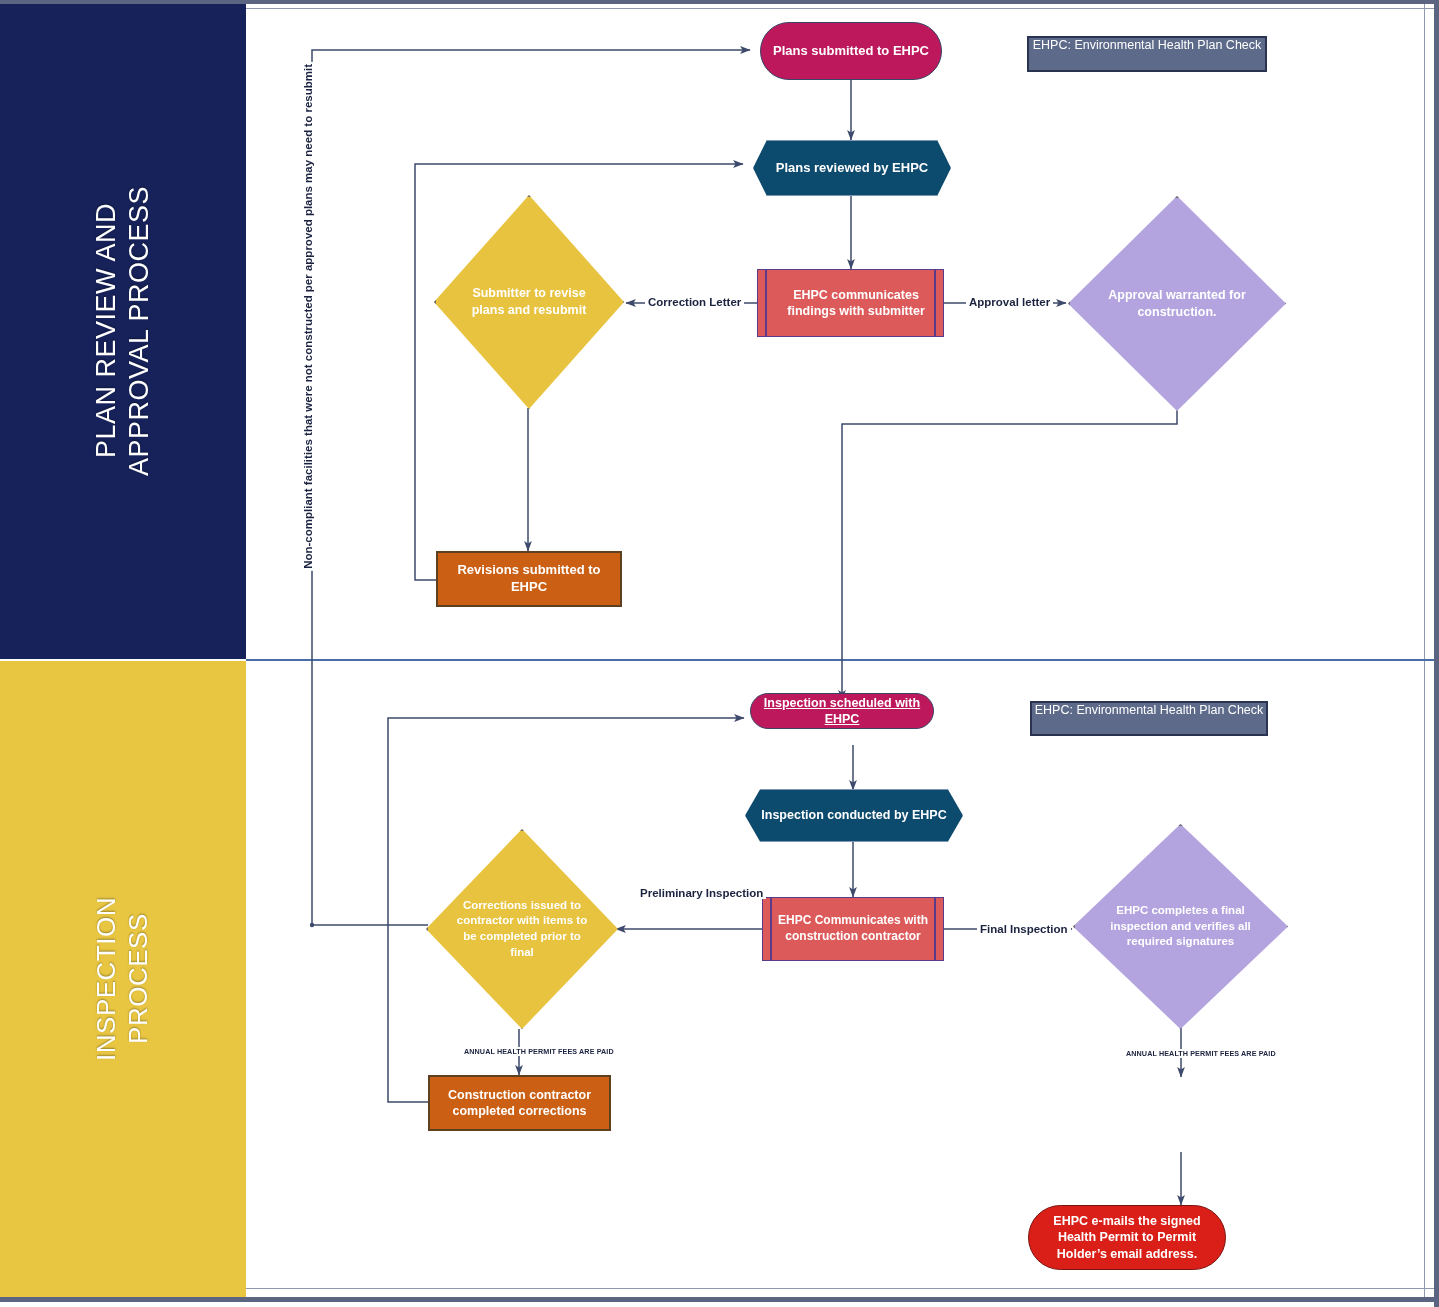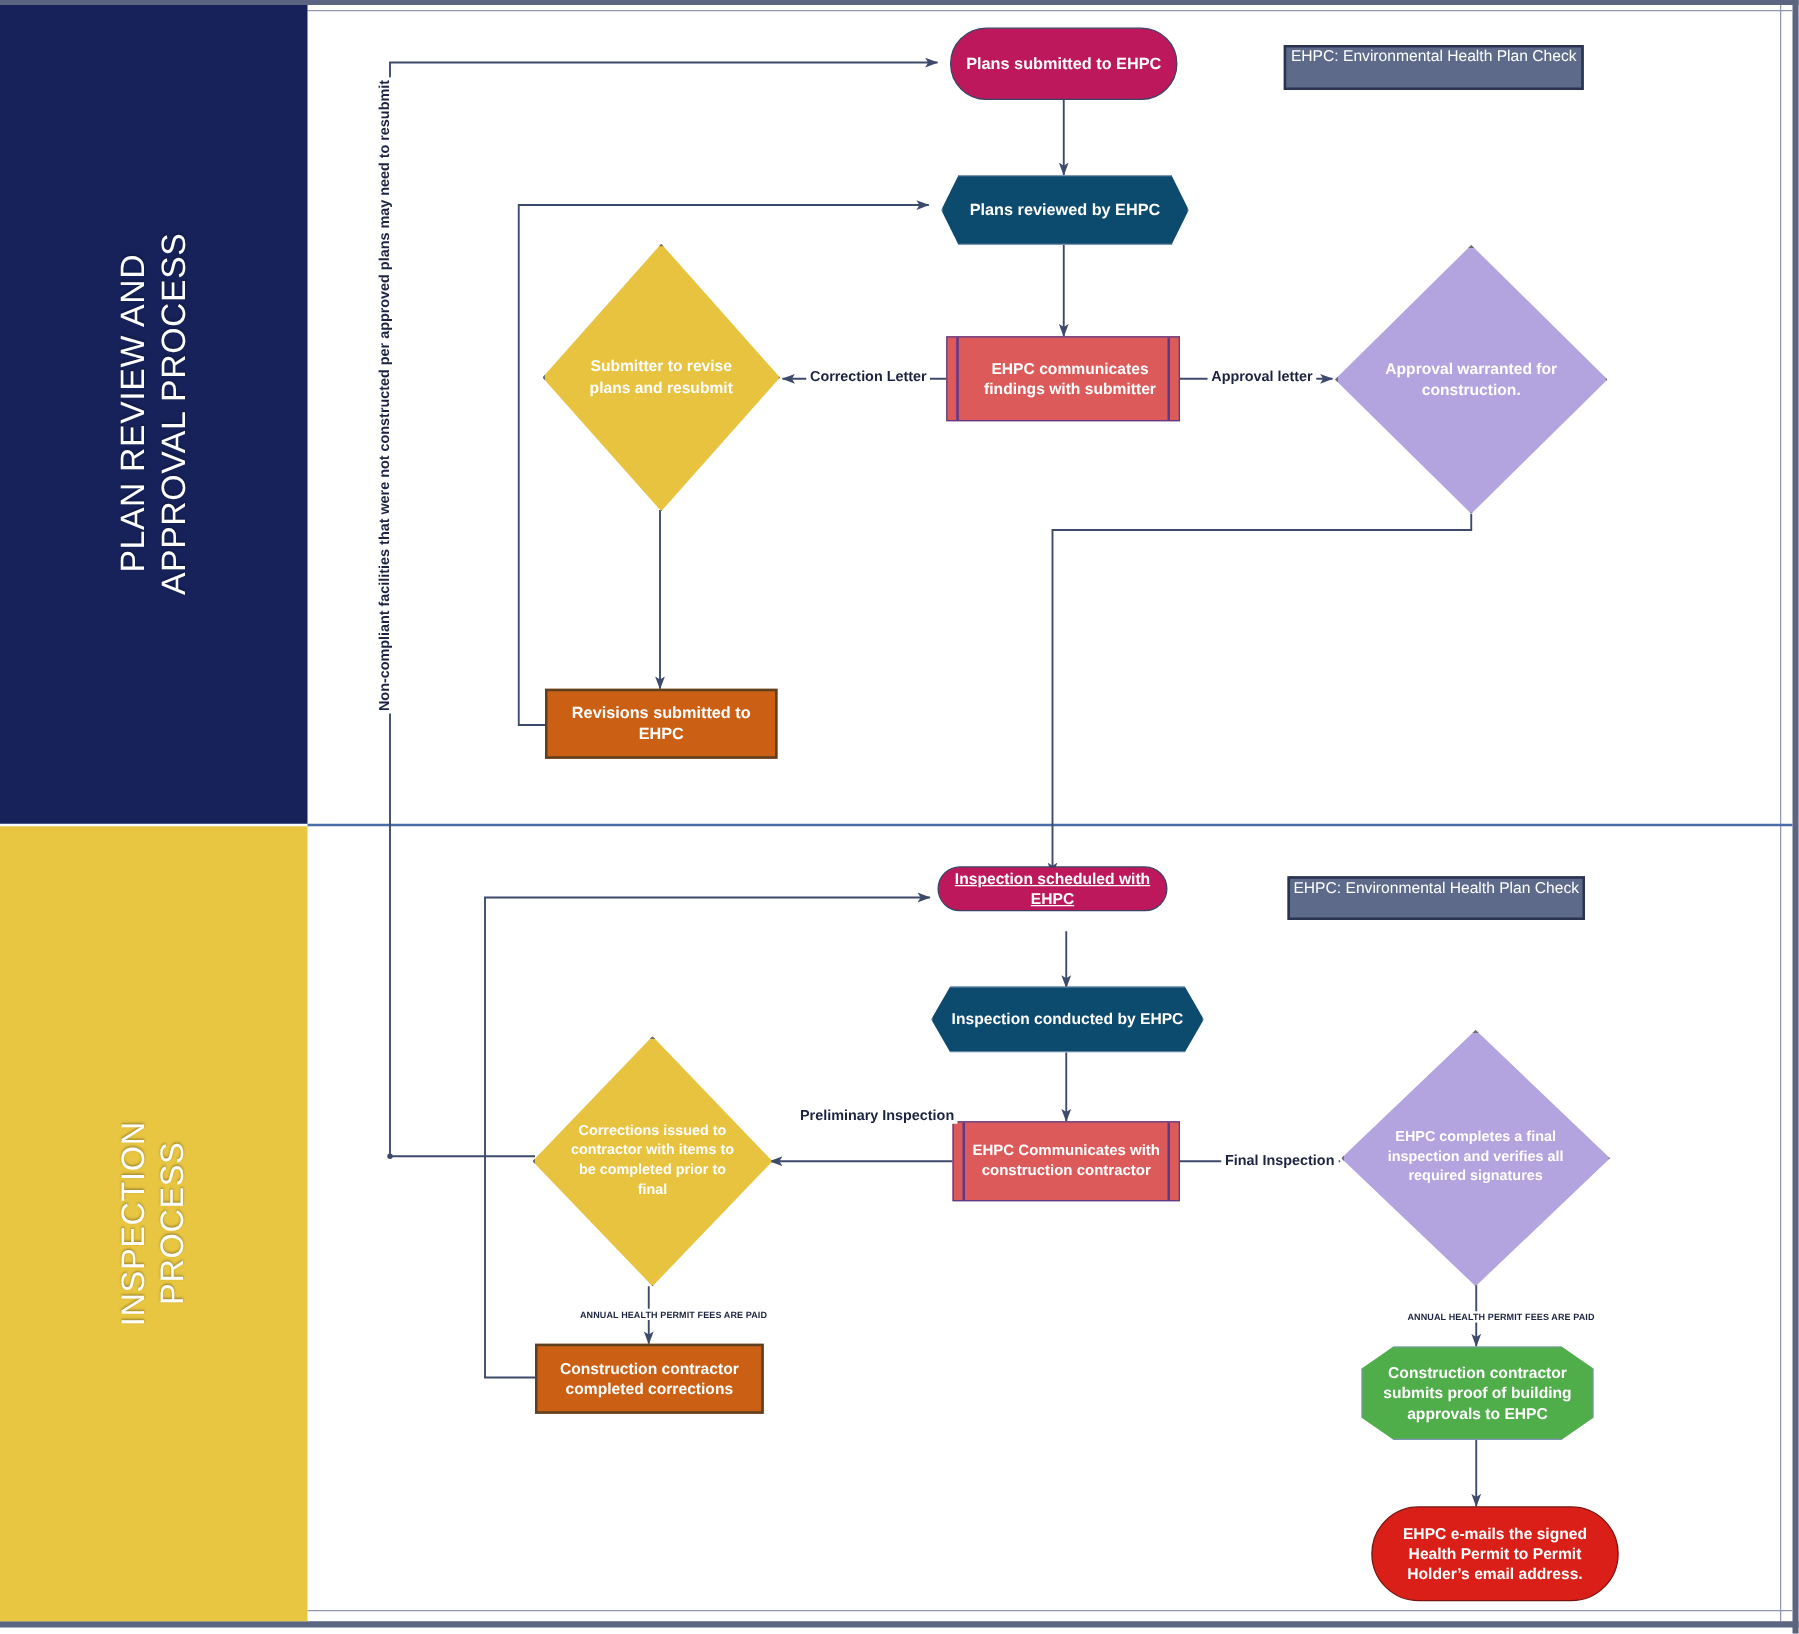--- a/index.html
+++ b/index.html
@@ -240,25 +240,22 @@
   <div class="dia" style="left:1073px; top:824px; width:215px; height:205px;">
     <div class="shape purple"></div>
     <div class="edge"></div>
     <div class="txt" style="font-size:11.5px; padding:0 12%;">EHPC completes a final inspection and verifies all required signatures</div>
   </div>
 
   <div class="node n-rect" style="left:428px; top:1075px; width:183px; height:56px; font-size:12.5px;">
     <span>Construction contractor completed corrections</span>
   </div>
 
-  <div class="node n-oct" style="left:1089px; top:1077px; width:186px; height:75px; font-size:12.5px;">
-    <span>Construction contractor submits proof of building approvals to EHPC</span>
-  </div>
-
-  <div class="node n-stadium n-red2" style="left:1097px; top:1205px; width:198px; height:76px; font-size:12.5px;align-items:center;">
+
+  <div class="node n-stadium n-red2" style="left:1028px; top:1205px; width:198px; height:65px; font-size:12.5px;align-items:center;">
     <span>EHPC e-mails the signed Health Permit to Permit Holder’s email address.</span>
   </div>
 
   <div class="legend" style="left:1030px; top:701px; width:238px; height:35px;">
     <span>EHPC: Environmental Health Plan Check</span>
   </div>
 
   <div class="elabel" style="left:637px; top:887px;">Preliminary Inspection</div>
   <div class="elabel" style="left:977px; top:923px;">Final Inspection</div>
   <div class="elabel tiny" style="left:461px; top:1047px;">ANNUAL HEALTH PERMIT FEES ARE PAID</div>

